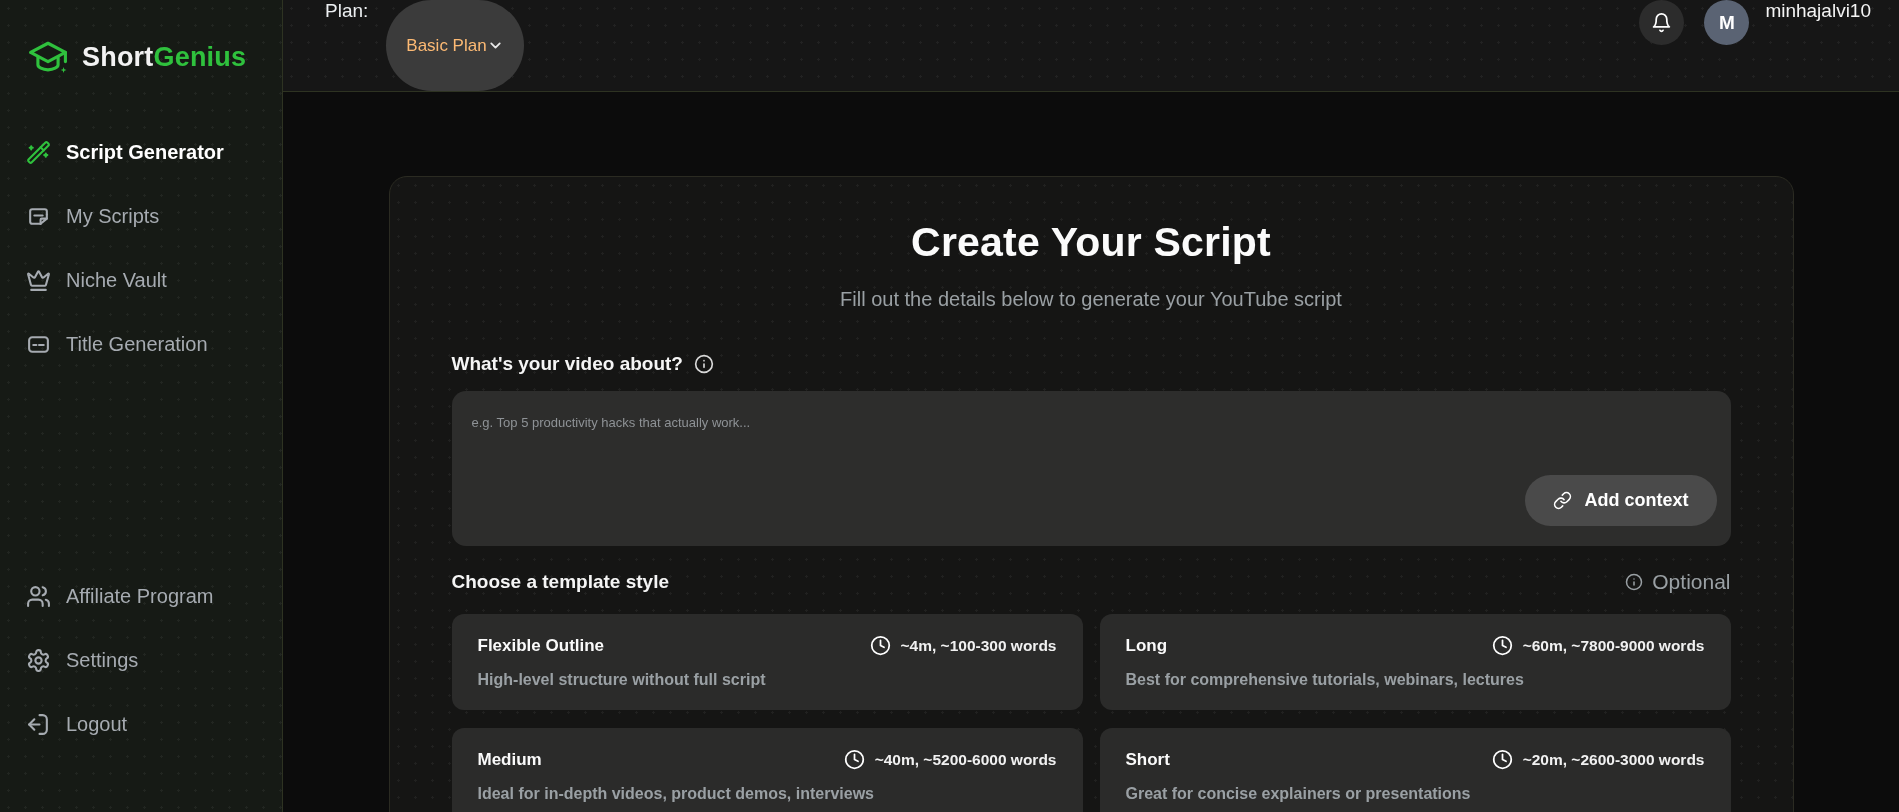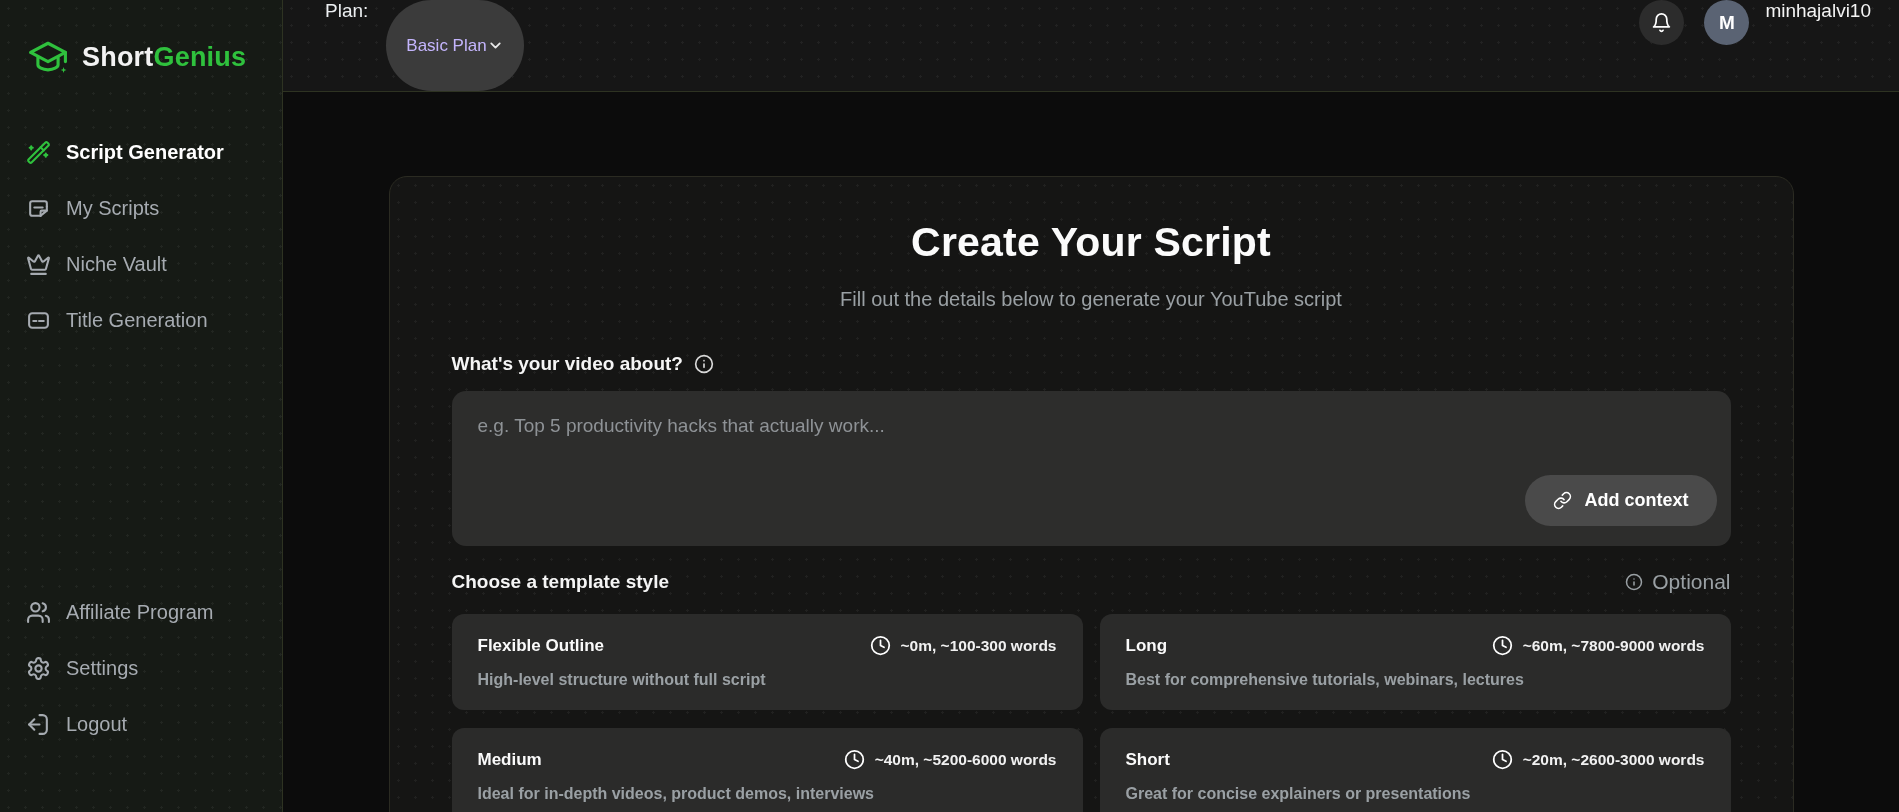--- a/index.html
+++ b/index.html
@@ -20,21 +20,21 @@
   .sidebar {
     width:283px; height:812px; flex:0 0 283px;
     background-color:var(--sidebar-bg,#161a15);
     border-right:1px solid var(--line,#2e3322);
     display:flex; flex-direction:column;
     padding:0 26px;
   }
   .logo { display:flex; align-items:center; gap:12px; padding-top:30px; height:84px; }
   .logo-text { font-size:27px; font-weight:700; letter-spacing:.2px; color:#f2f2f2; }
   .logo-text .green { color:var(--accent-green,#2fc13d); }
-  .nav { margin-top:46px; display:flex; flex-direction:column; gap:12px; }
+  .nav { margin-top:46px; display:flex; flex-direction:column; gap:20px; }
   .nav-item {
     display:flex; align-items:center; gap:15px;
     height:44px; border-radius:10px; cursor:pointer;
     color:#a6abb1; font-size:20px; font-weight:400;
   }
   .nav-item .ic { width:25px; height:25px; color:#a6abb1; flex:0 0 25px; }
   .nav-item.active { color:#ffffff; font-weight:700; }
   .nav-item.active .ic { color:var(--accent-green,#2fc13d); }
   .sidebar .spacer { flex:1; }
   .nav.footer { margin-bottom:66px; margin-top:0; }
@@ -47,21 +47,21 @@
     height:92px; flex:0 0 92px;
     background-color:var(--topbar-bg,#161616);
     border-bottom:1px solid var(--line,#2e3322);
     display:flex; 
     padding:0 28px 0 42px;
   }
   .plan-label { font-size:19px; color:#eceff1; margin-right:18px; }
   .plan-pill {
     display:flex; align-items:center; gap:0;
     background:#3b3b3b; border:none; border-radius:999px;
-    padding:11px 20px; color:#c4b5fd; font-size:17px; cursor:pointer;
+    padding:11px 20px; color:#fdba74; font-size:17px; cursor:pointer;
     font-family:inherit;
   }
   .plan-pill .chev { width:17px; height:17px; color:#e8e8e8; }
   .topbar .grow { flex:1; }
   .icon-circle {
     width:45px; height:45px; border-radius:50%;
     background:#2c2c2c; display:flex; align-items:center; justify-content:center;
     cursor:pointer; border:none;
   }
   .icon-circle .ic { width:21px; height:21px; color:#fff; }
@@ -85,22 +85,22 @@
   .card-subtitle { text-align:center; font-size:20px; color:#9aa0a4; margin-top:22px; }
 
   .field-label-row { display:flex; align-items:center; gap:11px; margin-top:42px; }
   .field-label { font-size:19px; font-weight:700; color:#f5f5f5; }
   .info-ic { width:20px; height:20px; color:#d8d8d8; cursor:pointer; }
 
   .textarea-wrap { position:relative; margin-top:16px; }
   textarea {
     width:100%; height:155px; resize:none;
     background:#2d2d2c; border:none; border-radius:14px;
-    padding:24px 26px; font-family:inherit;
-    font-size:19px; color:#e8e8e8; outline:none; display:block;
+    padding:24px 20px; font-family:inherit;
+    font-size:13px; color:#e8e8e8; outline:none; display:block;
   }
   textarea::placeholder { color:#8e9296; }
   .add-context-btn {
     position:absolute; right:14px; bottom:20px;
     display:flex; align-items:center; gap:12px;
     background:#4a4a4a; border:none; border-radius:999px;
     padding:15px 28px; cursor:pointer;
     color:#ffffff; font-size:18px; font-weight:700; font-family:inherit;
   }
   .add-context-btn .ic { width:19px; height:19px; color:#fff; }
@@ -295,21 +295,21 @@
         <div class="template-card">
           <div class="row1">
             <span class="t-title">Flexible Outline</span>
             <span class="t-meta">
               <span class="clock">
                 <svg viewBox="0 0 24 24" width="21" height="21" fill="none" stroke="currentColor" stroke-width="2" stroke-linecap="round" stroke-linejoin="round">
                     <circle cx="12" cy="12" r="10"></circle>
                     <polyline points="12 6 12 12 16 14"></polyline>
                   </svg>
               </span>
-              <span class="t-duration">~0m, ~100-300 words</span>
+              <span class="t-duration">~4m, ~100-300 words</span>
             </span>
           </div>
           <div class="t-desc">High-level structure without full script</div>
         </div>
 
         <div class="template-card">
           <div class="row1">
             <span class="t-title">Long</span>
             <span class="t-meta">
               <span class="clock">

